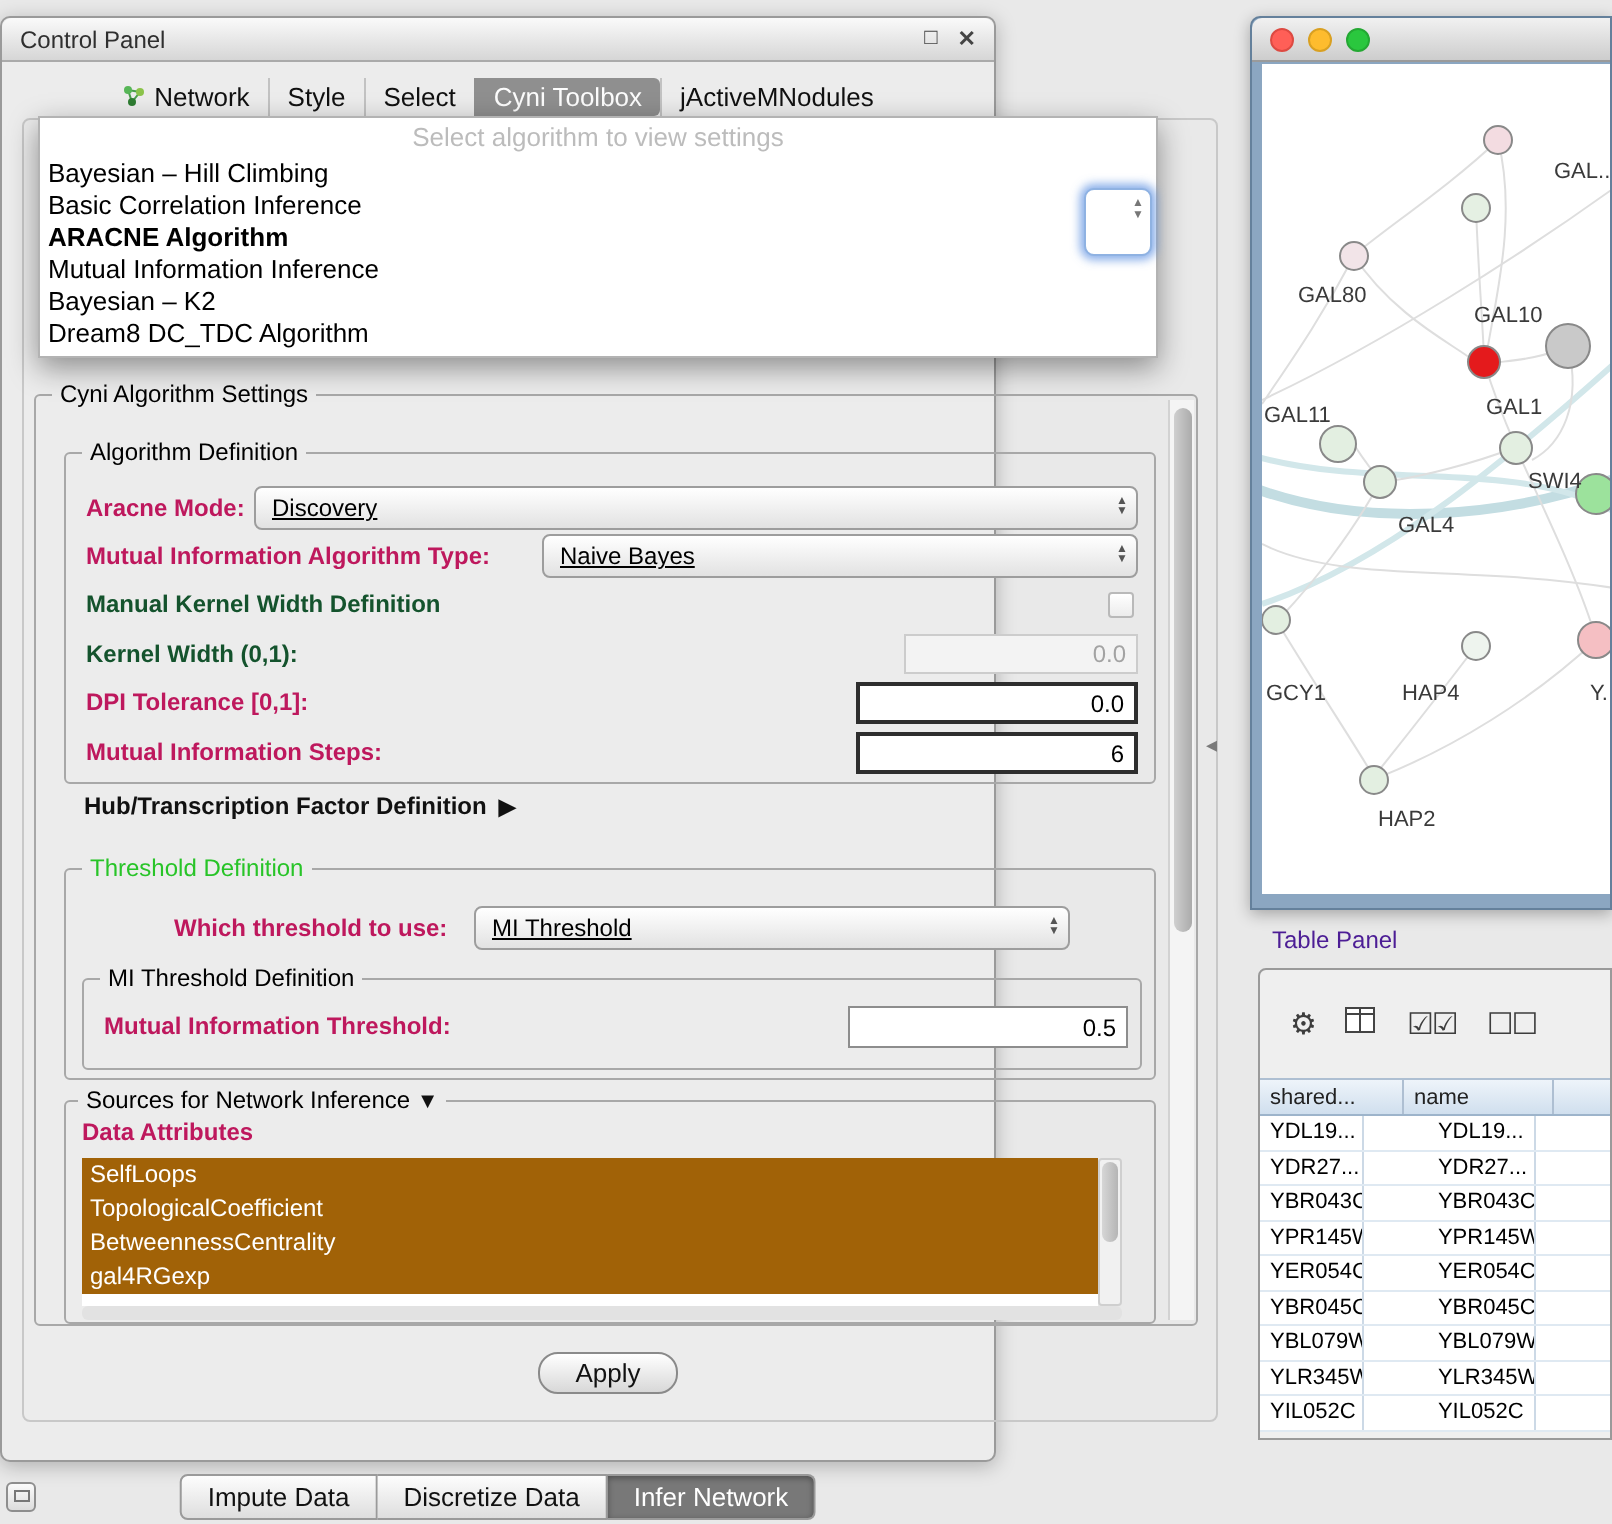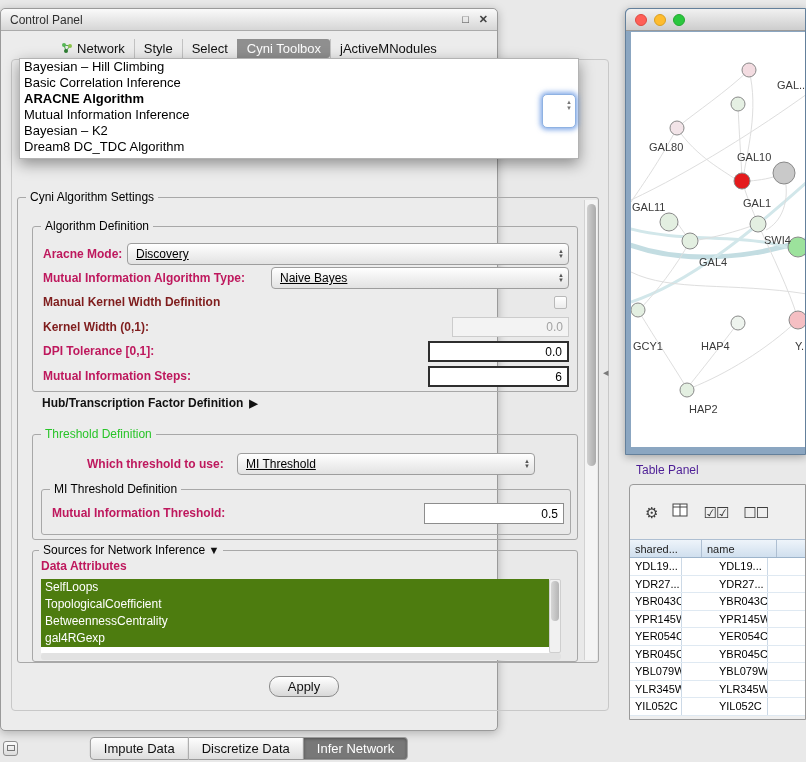--- a/index.html
+++ b/index.html
@@ -49,21 +49,21 @@
   .group-title.green { color:#28c428; }
 
   .settings-group { left:16px; top:188px; width:582px; height:466px; }
   .algo-group { left:14px; top:28px; width:546px; height:166px; }
   .threshold-group { left:14px; top:236px; width:546px; height:106px; }
   .mi-group { left:8px; top:54px; width:530px; height:46px; }
   .sources-group { left:14px; top:352px; width:546px; height:112px; }
 
   .lbl { position:absolute; font-size:12px; font-weight:bold; height:22px; line-height:22px;
     color:#be185d; white-space:nowrap; }
-  .lbl.dis { color:#7f1d1d; }
+  .lbl.dis { color:#14532d; }
 
   .combo { position:absolute; height:22px; background:linear-gradient(#ffffff,#e2e2e2);
     border:1px solid #9d9d9d; border-radius:4px; font-size:12px;
     display:flex; align-items:center; padding:0 18px 0 8px;text-decoration:underline; }
   .combo .arrows { position:absolute; right:4px; top:0; bottom:0; display:flex;
     flex-direction:column; justify-content:center; font-size:6px; line-height:5px; color:#555; }
 
   .field { position:absolute; background:#fff; border:1px solid #8d8d8d; font-size:12px;
     display:flex; align-items:center; justify-content:flex-end; padding:0 5px; color:#000; }
   .field.strong { border:2px solid #2e2e2e; }
@@ -72,21 +72,21 @@
   .checkbox { position:absolute; width:13px; height:13px; border:1px solid #b9b9b9;
     border-radius:2px; background:linear-gradient(#fff,#ececec); }
 
   .hub-row { position:absolute; left:24px; top:198px; font-size:12px; font-weight:bold;
     color:#111; display:flex; align-items:center; gap:6px; }
   .tri { font-size:11px; color:#111; }
 
   .attr-list { position:absolute; left:8px; top:28px; width:508px; height:74px;
     background:#fff; overflow:hidden; }
   .attr-item { height:17px; line-height:17px; font-size:12px; padding-left:4px;
-    color:#fff; background:#4d7c0f; white-space:nowrap; }
+    color:#fff; background:#a16207; white-space:nowrap; }
   .list-vscroll { position:absolute; left:516px; top:28px; width:12px; height:74px;
     background:#f1f1f1; border:1px solid #cfcfcf; border-radius:2px; }
   .list-vscroll .thumb { position:absolute; left:1px; top:1px; width:8px; height:40px;
     background:linear-gradient(90deg,#d6d6d6,#b5b5b5); border-radius:4px; }
   .list-hscroll { position:absolute; left:8px; top:102px; width:520px; height:7px;
     background:#e2e2e2; border-radius:3px; }
 
   .main-vscroll { position:absolute; left:566px; top:2px; width:13px; height:460px;
     background:#f4f4f4; border-left:1px solid #d2d2d2; }
   .main-vscroll .thumb { position:absolute; left:2px; top:4px; width:9px; height:262px;
@@ -263,20 +263,21 @@
           </div>
         <div class="list-hscroll"></div>
       </div>
 
       <div class="main-vscroll">
           <div class="thumb"></div>
         </div>
     </div>
 
     <div class="algo-popup">
+      <div class="algo-placeholder">Select algorithm to view settings</div>
       <div>
           <div class="algo-item">Bayesian – Hill Climbing</div>
           <div class="algo-item">Basic Correlation Inference</div>
           <div class="algo-item selected">ARACNE Algorithm</div>
           <div class="algo-item">Mutual Information Inference</div>
           <div class="algo-item">Bayesian – K2</div>
           <div class="algo-item">Dream8 DC_TDC Algorithm</div>
         </div>
     </div>
 

